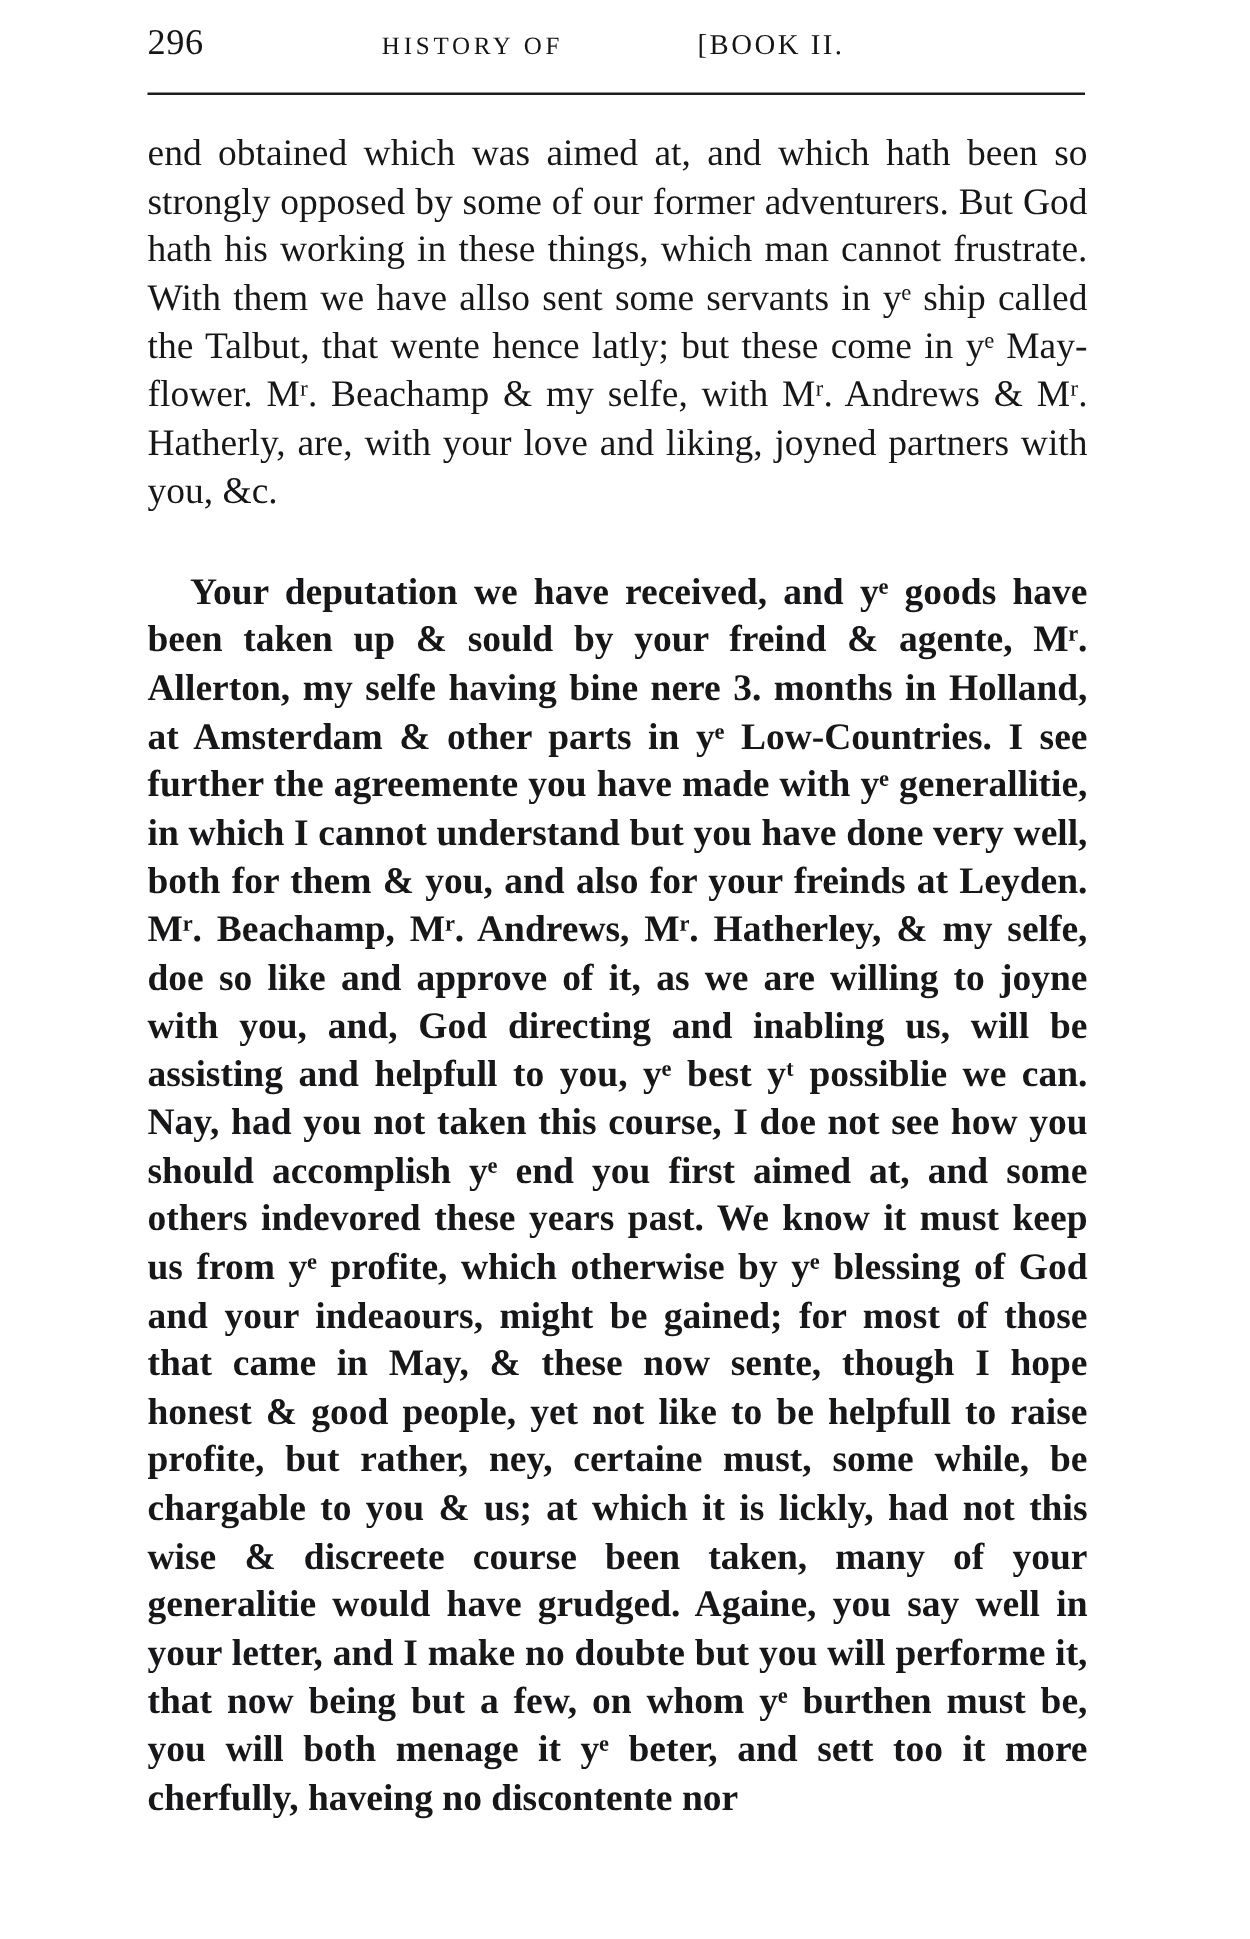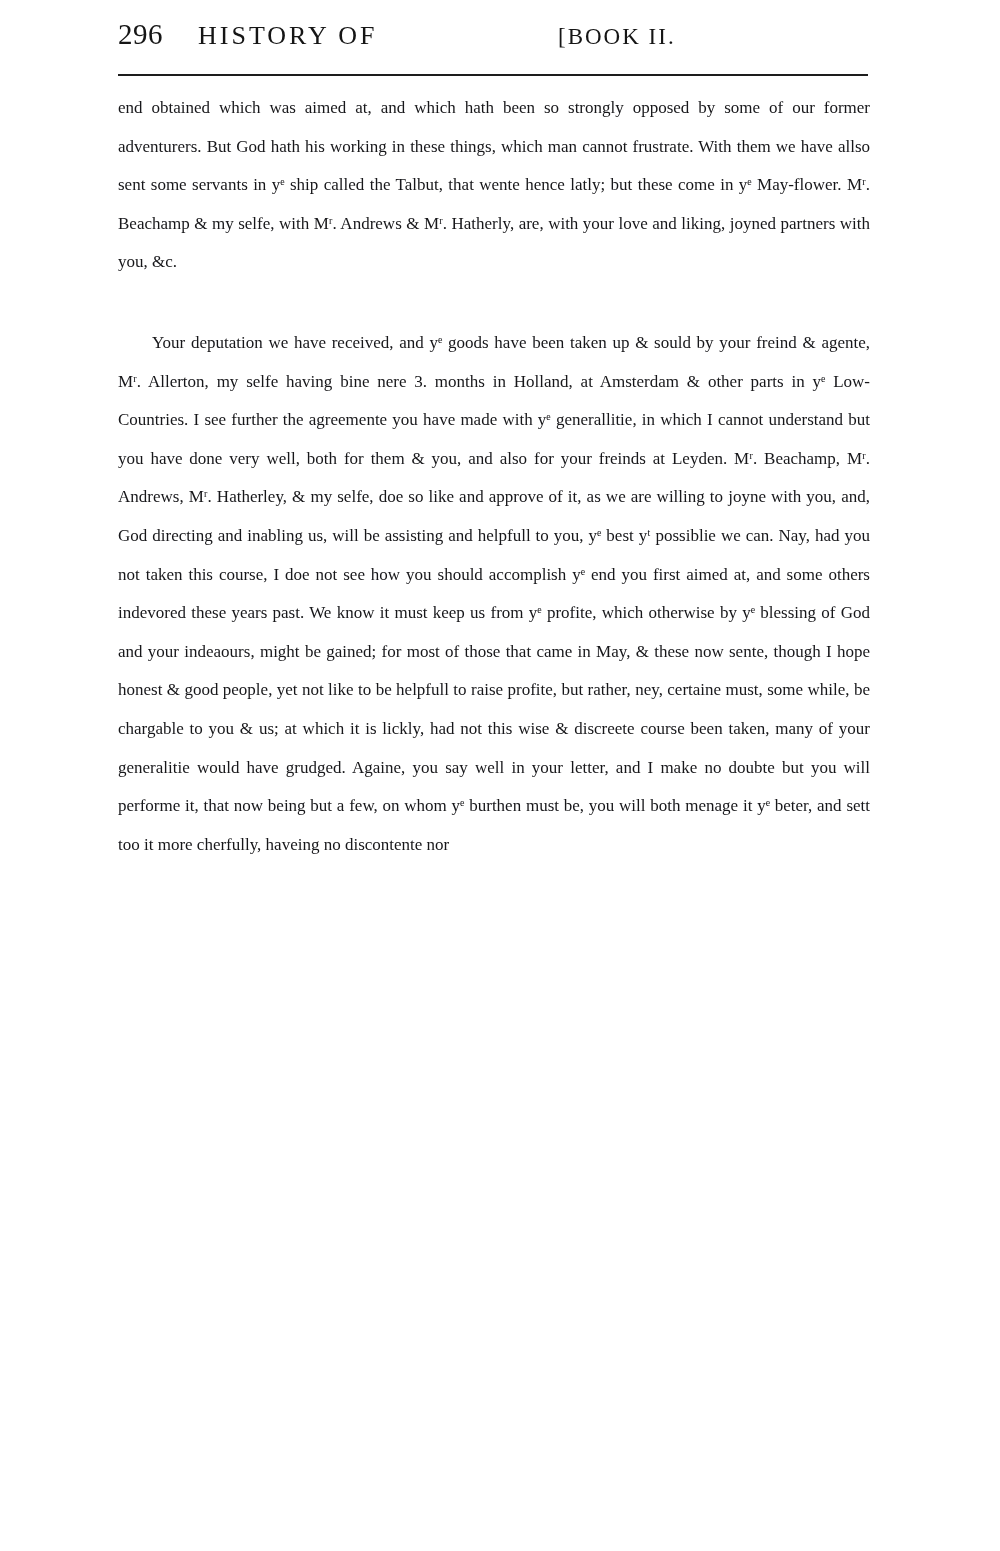--- a/index.html
+++ b/index.html
@@ -30,52 +30,54 @@
     color: #151515;
     height: 40px;
   }
   .folio {
     font-size: 29px;
     font-family: "Liberation Serif", serif;
     letter-spacing: 0.5px;
     min-width: 80px;
   }
   .head-center {
-    font-size: 26px;
+    font-size: 20px;
     letter-spacing: 3.0px;
+    text-align: center;
     flex: 1;
   }
   .head-right {
     font-size: 23px;
     letter-spacing: 2.0px;
     min-width: 150px;
     text-align: left;
     white-space: nowrap;
   }
   .rule {
     border: none;
     border-top: 2px solid #1d1d1d;
     margin: 16px 0 0 0;
     width: 750px;
     margin-left: 0px;
   }
   .body-text {
-    margin-top: 13px;
-    font-size: 17px;
+    margin-top: 28px;
+    font-size: 30px;
     line-height: 38.6px;
     text-align: justify;
     text-justify: inter-word;
     color: #17171a;
     width: 752px;
   }
   p {
     margin: 0;
   }
   p.para-gap {
     margin-top: 42px;
+    font-weight: bold;
   }
   p.indent {
     text-indent: 34px;
   }
   
   .body-text, .running-head {
     -webkit-font-smoothing: antialiased;
   }
 </style>
 </head>

